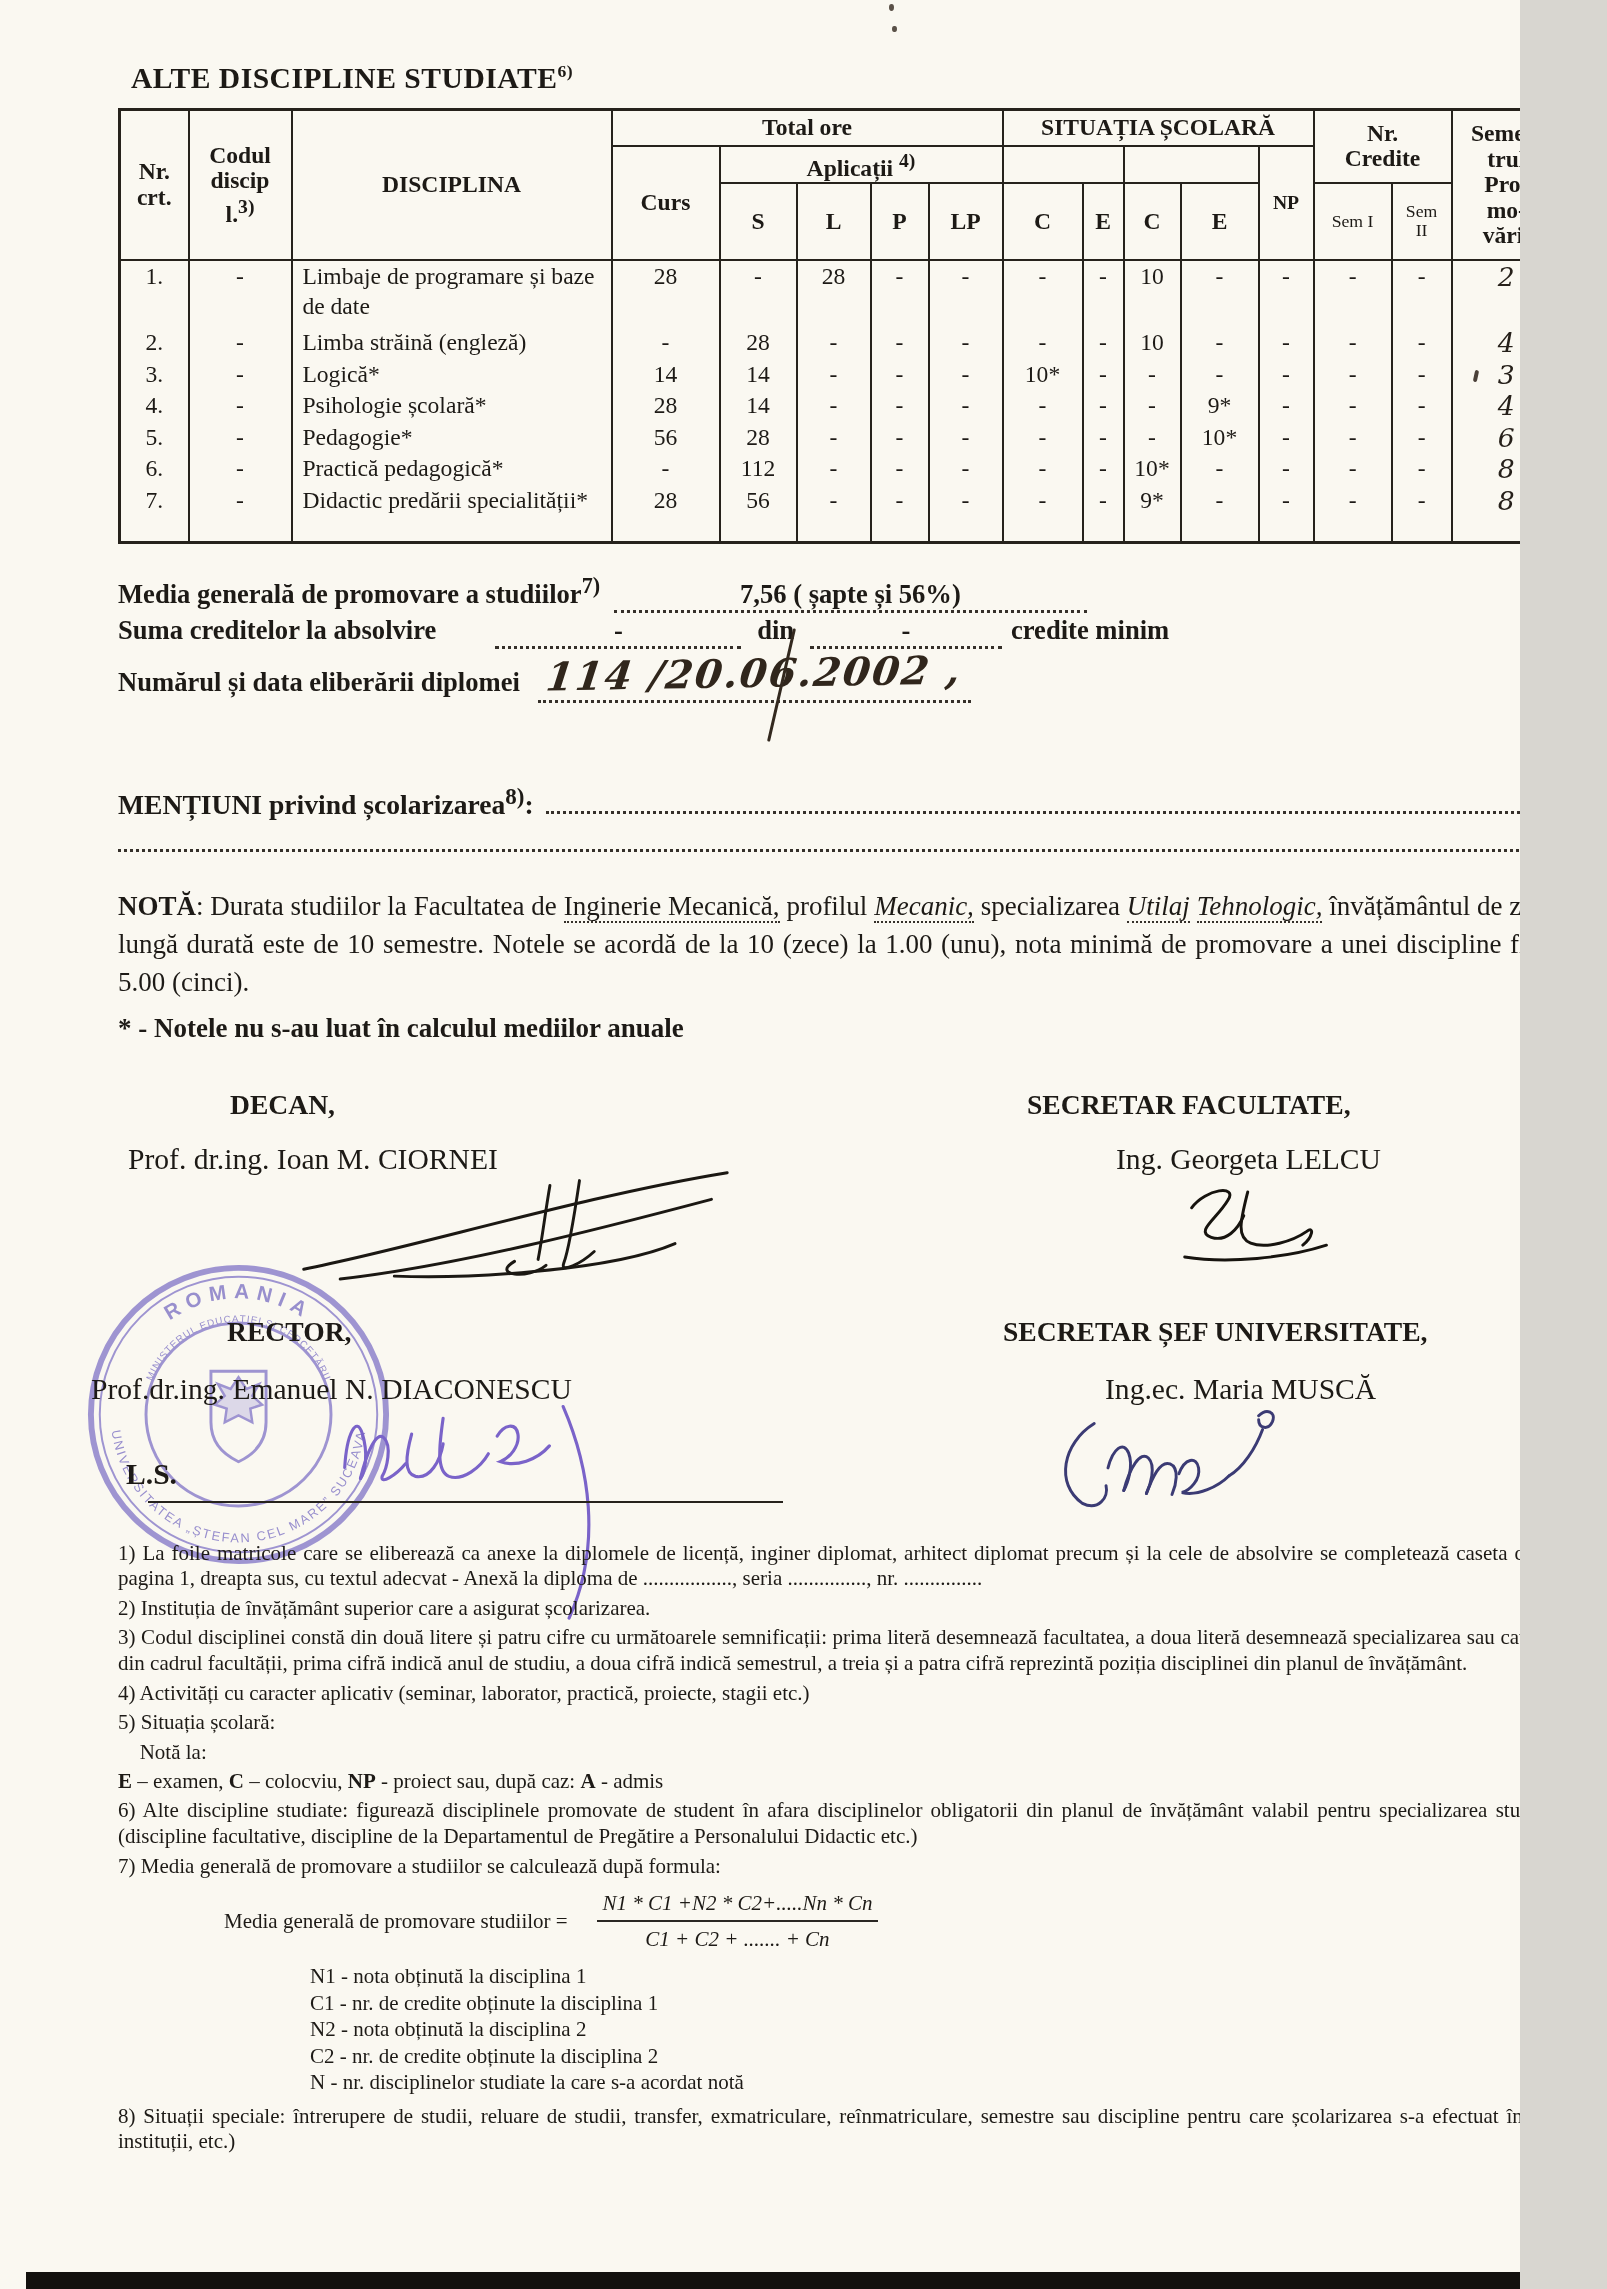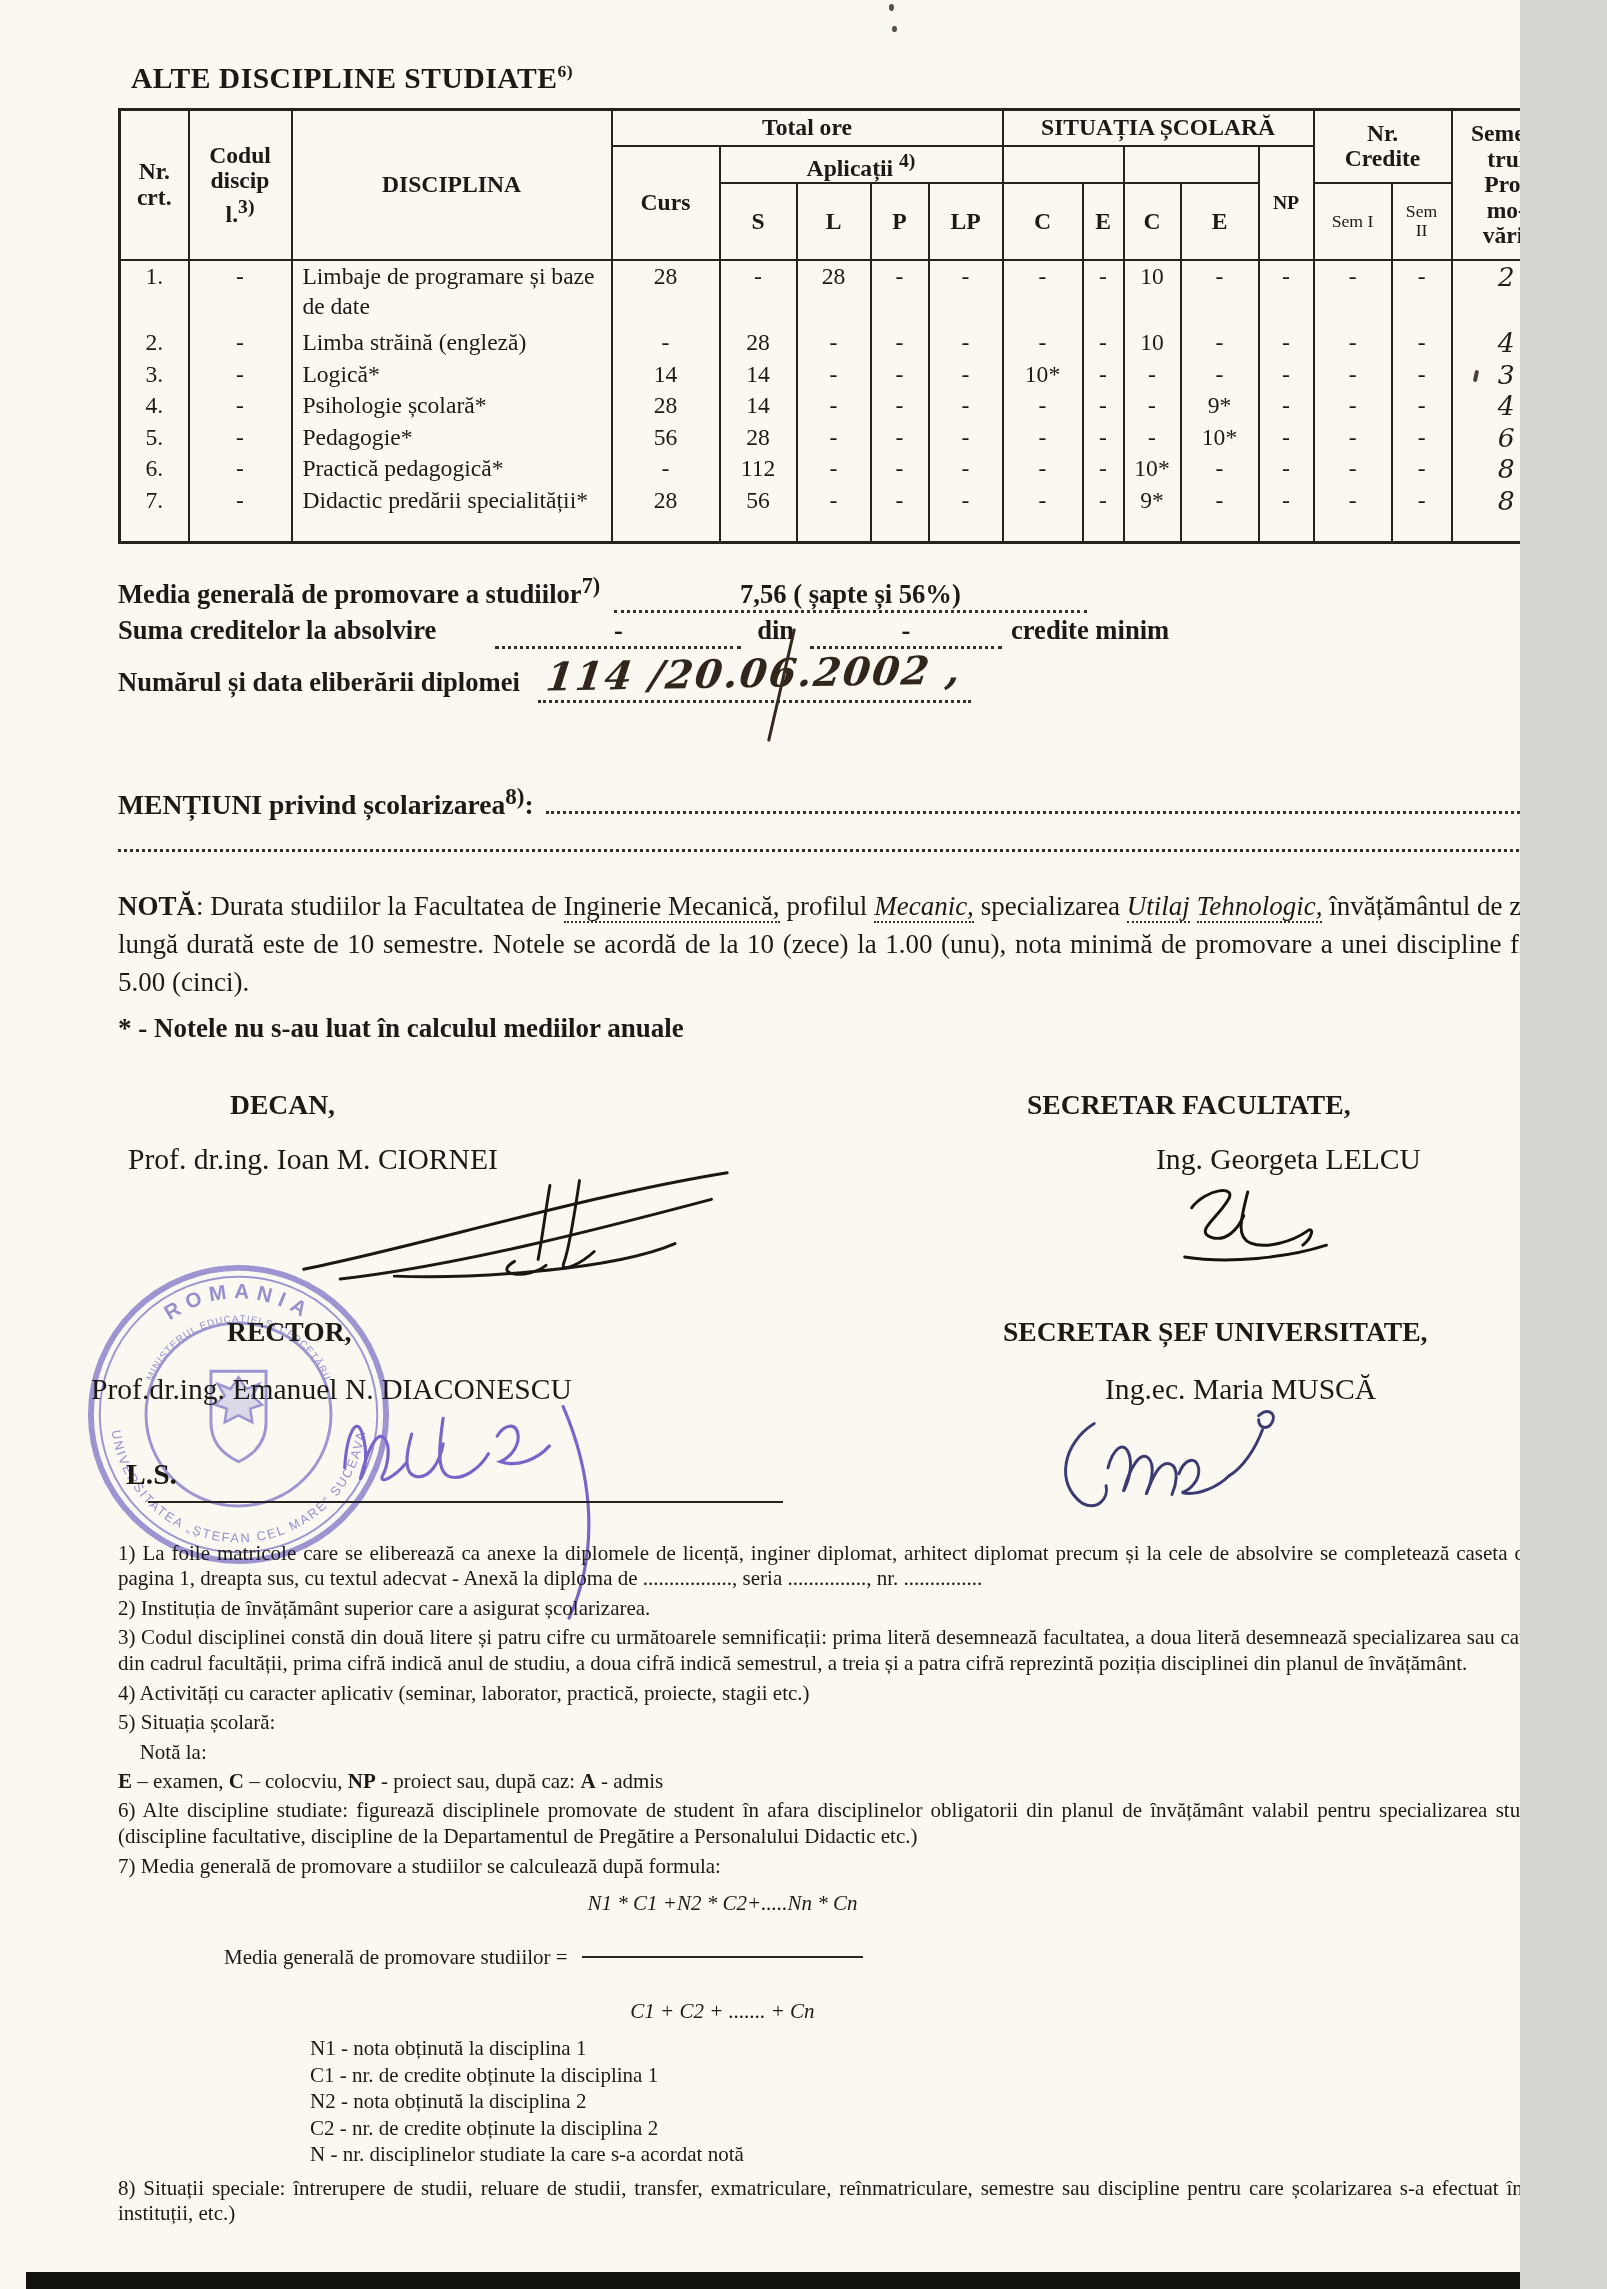--- a/index.html
+++ b/index.html
@@ -50,21 +50,21 @@
   .ls-line{position:absolute;left:148px;top:1501px;width:635px;border-bottom:2.5px solid #26221c;}
   svg.sig{position:absolute;}
   #stamp{position:absolute;left:85px;top:1261px;opacity:0.82;}
 
   
   .footnotes{position:absolute;left:118px;top:1537px;width:1443px;font-size:21px;line-height:25.6px;}
   .footnotes .fn{margin-top:3.9px;text-align:justify;}
   .footnotes .fn-left{margin-top:3.9px;}
   .fn-indent{margin-left:21.7px;}
   .formula-row{margin-top:11.8px;margin-left:106px;display:flex;align-items:center;}
-  .frac{display:inline-flex;flex-direction:column;align-items:center;margin-left:14px;font-style:italic;gap:36px;}
+  .frac{display:inline-flex;flex-direction:column;align-items:center;margin-left:29px;font-style:italic;}
   .frac .num{padding:0 5.9px 3px 5.9px;}
   .frac .bar{width:100%;border-top:2px solid #2a2723;}
   .frac .den{padding:5.9px 5.9px 0 5.9px;}
   .defs{margin-left:192px;margin-top:9.9px;line-height:26.6px;}
 
   
   .dot-a{position:absolute;width:4.9px;height:6.9px;background:#5a5148;border-radius:50%;}
   .apo-a{position:absolute;left:1474px;top:370px;width:3.9px;height:11.8px;background:#4a4038;border-radius:2px;transform:rotate(12deg);}
   .bottom-bar{position:absolute;left:25.6px;top:2272px;width:1582px;height:17.7px;background:#13110e;}
 </style>
@@ -291,21 +291,21 @@
   <div class="dotline" style="left:118px;top:833px;width:1443px;height:15.8px;"></div>
 
   <div class="nota">
     <span class="b">NOTĂ</span><span>: Durata studiilor la Facultatea de </span><span class="dotted-u">Inginerie Mecanică,</span><span> profilul </span><span class="dotted-u ital">Mecanic,</span><span> specializarea </span><span class="dotted-u ital">Utilaj</span> <span class="dotted-u ital">Tehnologic,</span><span> învățământul de zi de lungă durată este de 10 semestre. Notele se acordă de la 10 (zece) la 1.00 (unu), nota minimă de promovare a unei discipline fiind 5.00 (cinci).</span>
   </div>
   <div class="nota-ast">* - Notele nu s-au luat în calculul mediilor anuale</div>
 
   <div class="sig-title" style="left:230px;top:1089px;">DECAN,</div>
   <div class="sig-title" style="left:1027px;top:1089px;">SECRETAR  FACULTATE,</div>
   <div class="sig-name" style="left:128px;top:1143px;">Prof. dr.ing. Ioan M. CIORNEI</div>
-  <div class="sig-name" style="left:1156px;top:1143px;">Ing. Georgeta LELCU</div>
+  <div class="sig-name" style="left:1116px;top:1143px;">Ing. Georgeta LELCU</div>
 
   <svg class="sig" style="left:286px;top:1153px;" width="453" height="133" viewBox="0 0 460 135">
     <g fill="none" stroke="#1b1813" stroke-width="3" stroke-linecap="round">
       <path d="M 18 118 C 130 96, 300 44, 448 20"></path>
       <path d="M 55 128 C 175 114, 315 78, 432 47"></path>
       <path d="M 268 33 C 263 62, 260 88, 256 108"></path>
       <path d="M 298 28 C 293 62, 288 96, 282 112 C 278 123, 300 112, 313 100"></path>
       <path d="M 232 110 C 208 124, 246 129, 264 114"></path>
       <path d="M 110 125 C 180 128, 330 120, 395 92"></path>
     </g>

